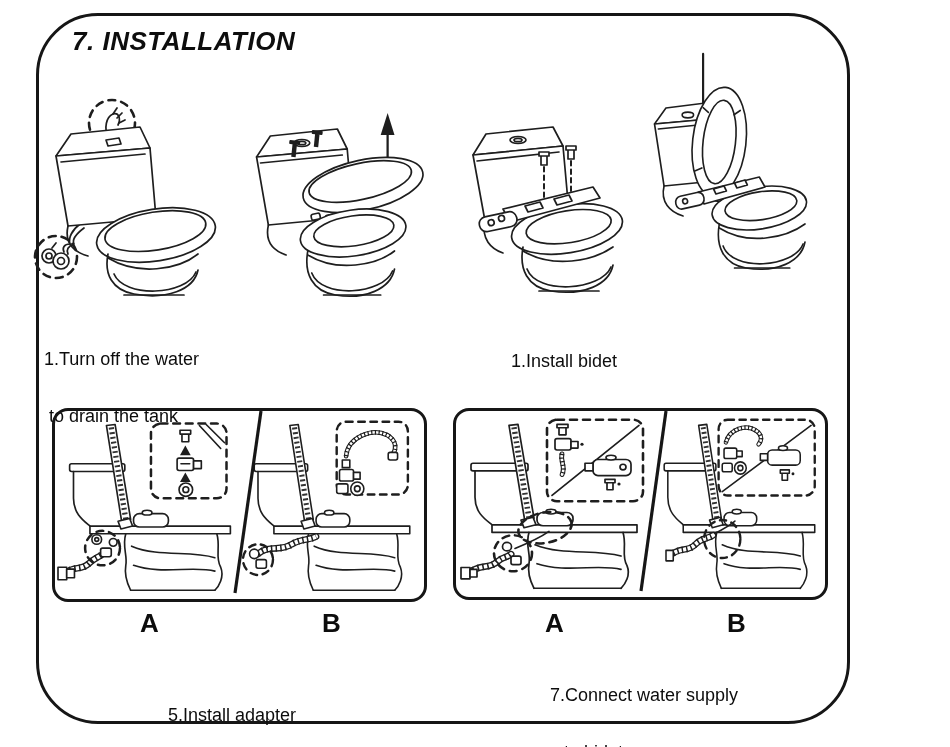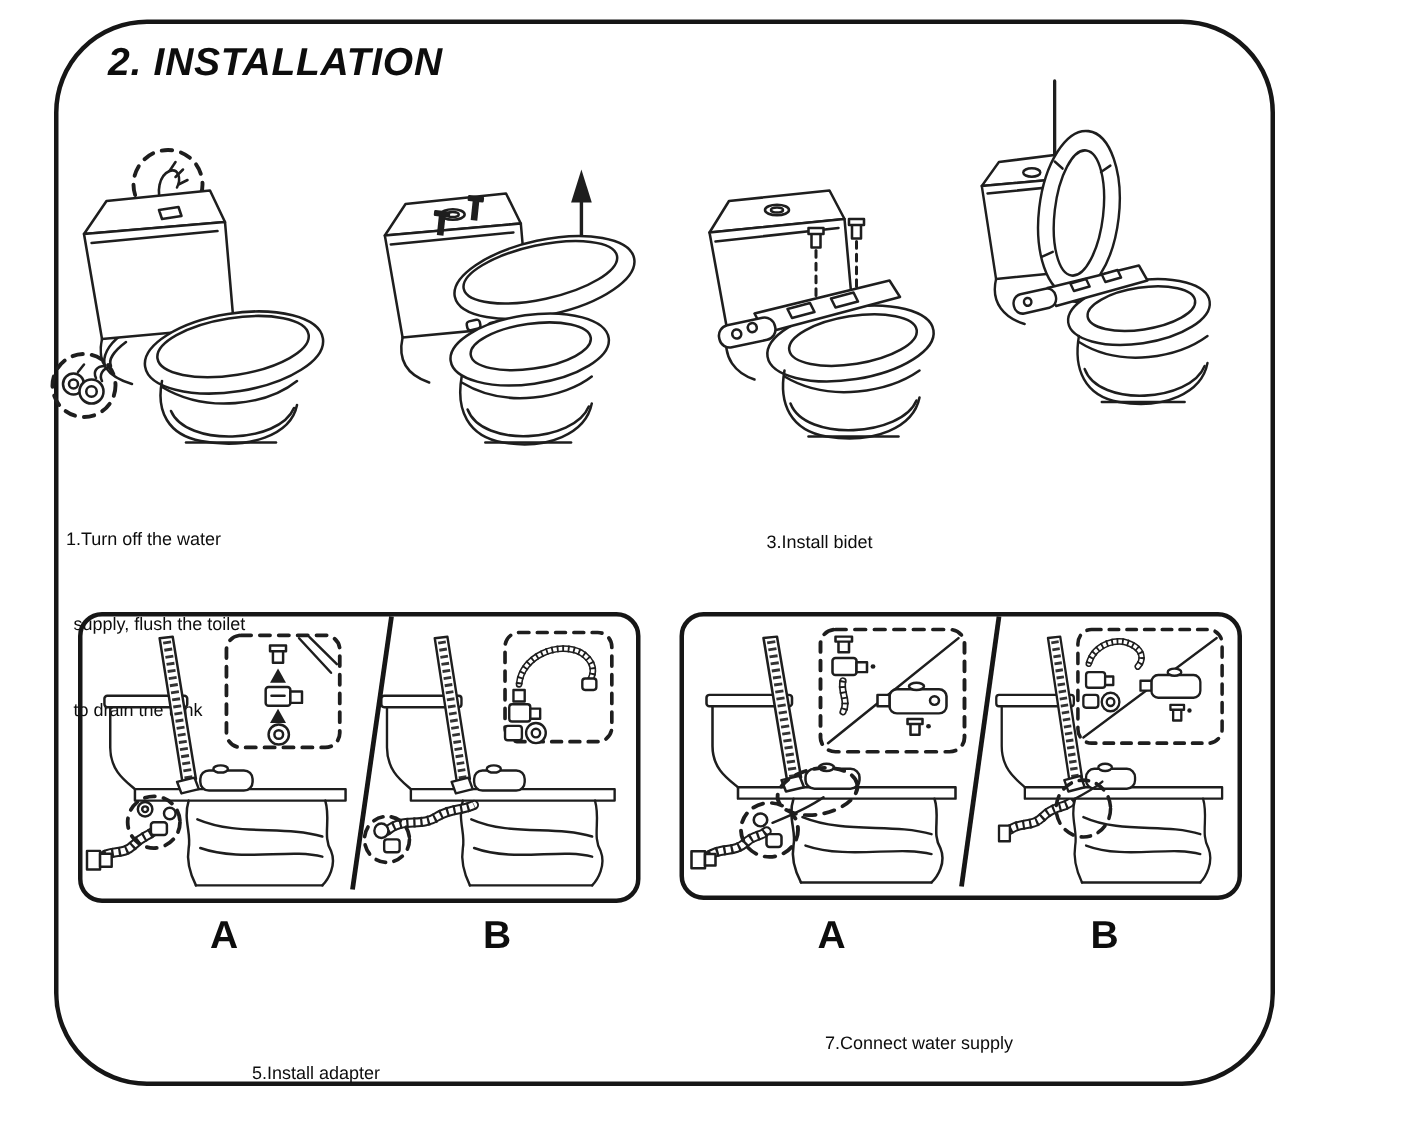--- a/index.html
+++ b/index.html
@@ -1,21 +1,21 @@
 <!DOCTYPE html>
 <html><head>
 <meta charset="utf-8">
 <style>
   html,body{margin:0;padding:0;background:#ffffff;}
   #stage{position:relative;width:950px;height:747px;background:#ffffff;overflow:hidden;
          font-family:"Liberation Sans", sans-serif;color:#0d0d0d;}
   .abs{position:absolute;}
   #frame{left:36px;top:13px;width:808px;height:705px;border:3.5px solid #161616;border-radius:62px;}
   #title{left:72px;top:26px;font-size:26px;font-weight:700;font-style:italic;letter-spacing:.5px;white-space:pre;}
-  .cap{font-size:12px;line-height:19px;white-space:pre;}
+  .cap{font-size:18px;line-height:19px;white-space:pre;}
   .cap span{display:block;}
   .cap span + span{padding-left:5px;}
   .panel{border:3px solid #161616;border-radius:16px;}
   .ab{font-size:26px;font-weight:700;}
   
   svg{overflow:visible;}
   .ln{fill:none;stroke:#1e1e1e;stroke-width:1.7;stroke-linecap:round;stroke-linejoin:round;}
   .fw{fill:#ffffff;stroke:#1e1e1e;stroke-width:1.7;stroke-linejoin:round;stroke-linecap:round;}
   .th{fill:none;stroke:#1e1e1e;stroke-width:2.3;stroke-linecap:round;}
   .blk{fill:#1e1e1e;stroke:none;}
@@ -27,21 +27,21 @@
   .tub1{fill:none;stroke:#1e1e1e;stroke-width:4.8;stroke-linecap:round;}
   .tub2{fill:none;stroke:#ffffff;stroke-width:2.6;stroke-linecap:round;}
   .tub3{fill:none;stroke:#1e1e1e;stroke-width:4.8;stroke-dasharray:1.3 2.6;stroke-linecap:butt;}
   .tick{fill:none;stroke:#333;stroke-width:5.5;stroke-dasharray:2 3;stroke-linecap:butt;}
 </style>
 </head>
 <body>
 
 <div id="stage">
   <div id="frame" class="abs"></div>
-  <div id="title" class="abs">2. INSTALLATION</div>
+  <div id="title" class="abs">7. INSTALLATION</div>
 
   <svg class="abs" style="left:28px;top:92px;" width="200" height="215" viewBox="0 0 200 215" preserveAspectRatio="none">
     <g>
       <path class="ln" d="M52,132 C44,138 40,146 42,152 C36,152 34,156 36,160"></path>
       <path class="ln" d="M56,136 C48,142 44,148 46,152 C40,154 38,158 40,162"></path>
     </g>
     <circle class="dash" cx="84" cy="31" r="23"></circle>
     <g>
       <path class="ln" d="M80,45 C76,36 78,25 85,22 C91,20 93,27 90,33"></path>
       <path class="ln" d="M85,22 l4,-6"></path>
@@ -193,25 +193,24 @@
     <g>
       <path class="ln" d="M78,174 C74,196 82,214 106,218 C138,223 164,212 168,192"></path>
       <path class="ln" d="M78,178 C108,196 148,188 168,174"></path>
       <path class="ln" d="M82,196 C92,222 156,218 166,194"></path>
       <path class="ln" d="M94,218 L152,218"></path>
     </g>
   </svg>
 
   <div class="abs cap" style="left:44px;top:312px;">
     <span>1.Turn off the water</span>
-    <span>supply, flush the toilet</span>
     <span>to drain the tank</span>
   </div>
   <div class="abs cap" style="left:511px;top:314px;">
-    <span>3.Install bidet</span>
+    <span>1.Install bidet</span>
   </div>
 
   <div class="abs panel" style="left:52px;top:408px;width:369px;height:188px;">
 
     <svg class="abs" style="left:3px;top:3px;" width="184" height="182" viewBox="0 0 190 190" preserveAspectRatio="none">
       <g>
         <rect class="fw" x="12" y="52" width="57" height="8" rx="2"></rect>
         <path class="ln" d="M16,60 L16,88 C16,104 26,111 33,117"></path>
         <path class="ln" d="M64,60 L64,98"></path>
         <g>

